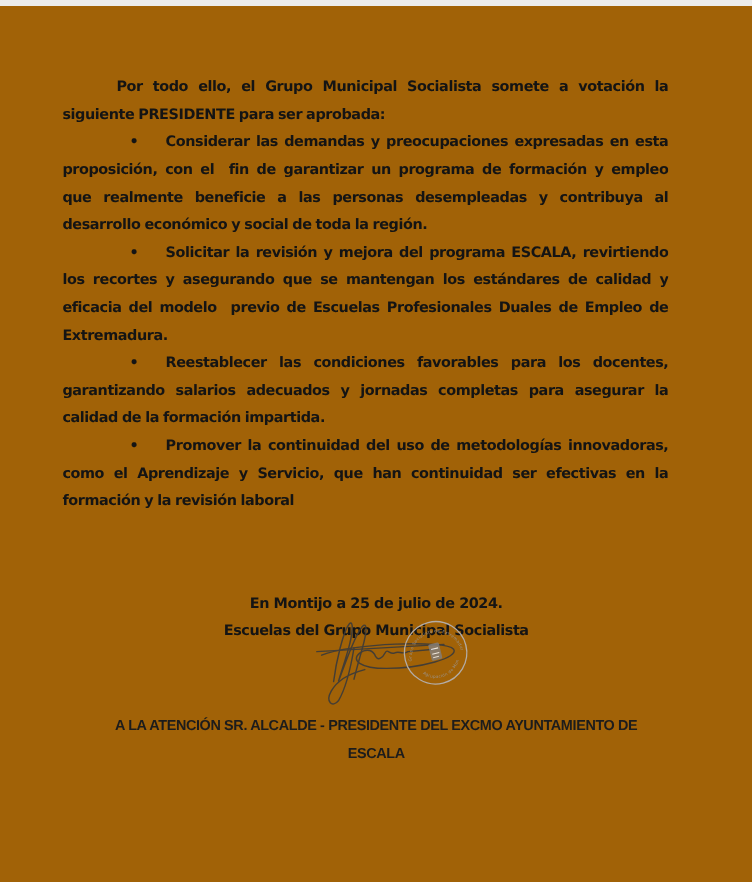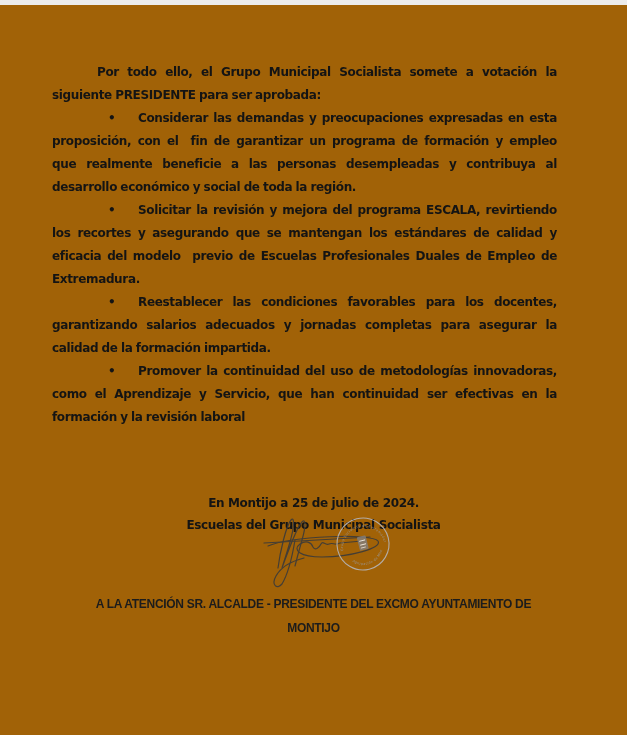--- a/index.html
+++ b/index.html
@@ -126,16 +126,16 @@
           <line x1="-3" y1="-3.5" x2="3" y2="-3.5" stroke="#ffffff" stroke-width="0.9"></line>
           <line x1="-3" y1="0.5" x2="3" y2="0.5" stroke="#ffffff" stroke-width="0.9"></line>
           <line x1="-3" y1="3.5" x2="2" y2="3.5" stroke="#ffffff" stroke-width="0.7"></line>
         </g>
       </g>
     </svg>
   </div>
 
   <div class="footer">
       <div>A LA ATENCIÓN SR. ALCALDE - PRESIDENTE DEL EXCMO AYUNTAMIENTO DE</div>
-      <div>MONTIJO</div>
+      <div>ESCALA</div>
     </div>
 
 </div>
 
 </body></html>

